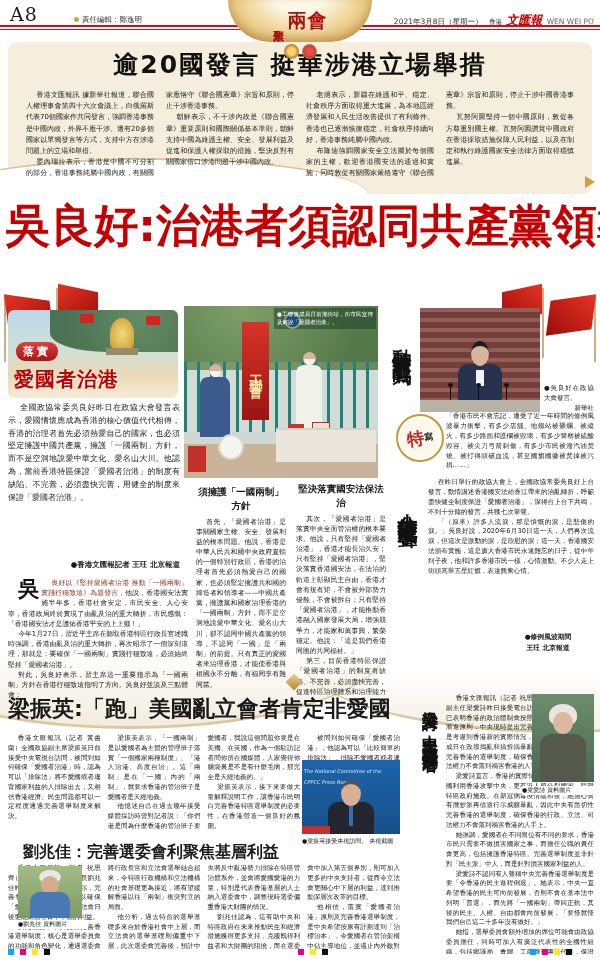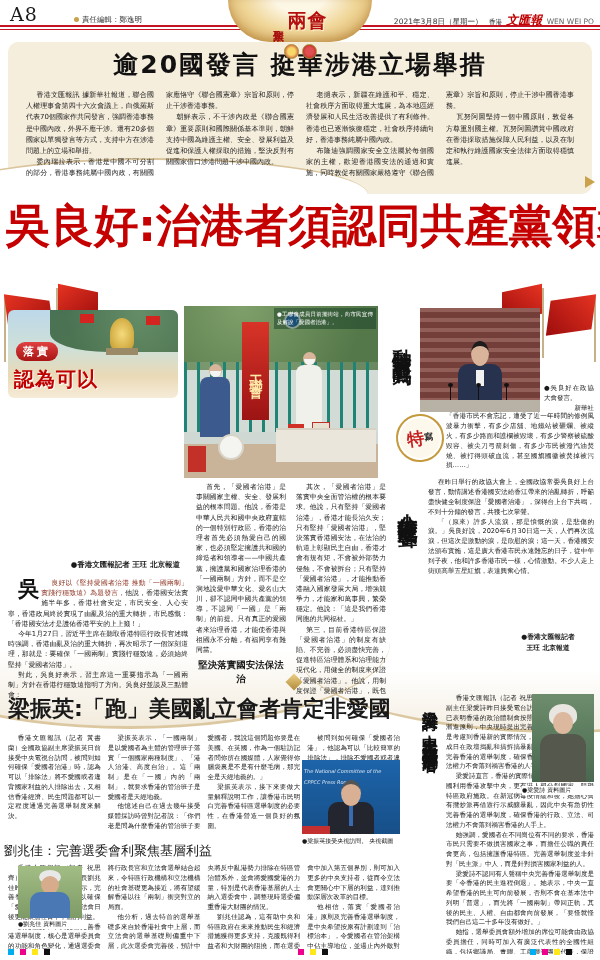--- a/index.html
+++ b/index.html
@@ -129,21 +129,21 @@
   .cyphoto .tie{position:absolute;left:47px;bottom:8px;width:4px;height:20px;background:#3a6ab0;}
   .cyphoto .strip{position:absolute;left:0;bottom:0;width:28px;height:8px;background:#c43030;}
   .cyphoto .cap{position:absolute;left:0;top:77px;width:98px;font-size:6px;line-height:1.4;}
   .elsie-vh{left:410px;top:698px;width:30px;height:254px;font-size:16px;letter-spacing:2px;}
   .elsiebody{left:446px;top:694px;width:148px;height:260px;font-size:6.5px;line-height:1.5;text-align:justify;overflow:hidden;}
   .elsiephoto{left:532px;top:694px;width:62px;height:88px;background:linear-gradient(#6d8d6d,#49684f);z-index:3;overflow:hidden;}
   .elsiephoto .hair{position:absolute;left:17px;top:10px;width:28px;height:22px;border-radius:50% 50% 40% 40%;background:#e9e6e2;}
   .elsiephoto .face{position:absolute;left:21px;top:18px;width:20px;height:22px;border-radius:50%;background:#dcb89e;}
   .elsiephoto .tops{position:absolute;left:8px;top:40px;width:46px;height:48px;border-radius:12px 12px 0 0;background:#55584c;}
   .elsiecap{left:522px;top:786px;width:72px;font-size:6px;background:#fff;z-index:3;}
-  .lauhead{left:4px;top:842px;width:294px;text-align:left;font-size:13px;font-weight:400;white-space:nowrap;}
+  .lauhead{left:4px;top:842px;width:294px;text-align:center;font-size:16px;font-weight:700;white-space:nowrap;}
   .laubody{left:8px;top:864px;width:392px;height:90px;column-count:4;column-gap:7px;
     font-size:6.5px;line-height:1.5;text-align:justify;overflow:hidden;}
   .lauphoto{left:18px;top:866px;width:64px;height:52px;background:linear-gradient(#a2bd84,#7e9a66);z-index:3;overflow:hidden;}
   .lauphoto .hair{position:absolute;left:21px;top:4px;width:22px;height:14px;border-radius:50%;background:#e8e8e8;}
   .lauphoto .face{position:absolute;left:23px;top:10px;width:18px;height:18px;border-radius:50%;background:#d6ac8c;}
   .lauphoto .polo{position:absolute;left:12px;top:26px;width:40px;height:26px;border-radius:10px 10px 0 0;background:#4a78b4;}
   .laucap{left:18px;top:920px;width:70px;font-size:6px;background:#fff;z-index:3;}
   
   .reg{top:949px;width:6px;height:6px;}
   .c{background:#00aeef;} .m{background:#ec008c;} .y{background:#ffe81a;} .k{background:#111;}
@@ -201,32 +201,36 @@
   <div class="abs curve1"></div>
   <div class="abs curve2"></div>
 
   <div class="abs logo">
     <div class="trees"></div>
     <div class="lflag a"></div>
     <div class="lflag b"></div>
     <div class="statue"></div>
     <div class="base"></div>
     <div class="tag">落實</div>
-    <div class="ttl">認為可以</div>
-  </div>
+    <div class="ttl">愛國者治港</div>
+  </div>
+  <div class="abs intro blocktext">
+      <p>全國政協常委吳良好昨日在政協大會發言表示，愛國情懷應成為香港的核心價值代代相傳，香港的治理者首先必須熱愛自己的國家，也必須堅定擁護中國共產黨，擁護「一國兩制」方針，而不是空洞地說愛中華文化、愛名山大川。他認為，當前香港特區保證「愛國者治港」的制度有缺陷、不完善，必須盡快完善，用健全的制度來保證「愛國者治港」。</p>
+    </div>
   <div class="abs byline1">●香港文匯報記者 王玨 北京報道</div>
 
   <div class="abs maincol1 cols">
     <p><span class="dropcap">吳</span><span class="leadred">良好以《堅持愛國者治港 推動「一國兩制」實踐行穩致遠》為題發言，</span><span>他說，香港國安法實施半年多，香港社會安定，市民安全、人心安寧，香港政局終於實現了由亂及治的重大轉折，市民感慨：「香港國安法才是護佑香港平安的上上籤！」</span></p>
     <div>
         <p>今年1月27日，習近平主席在聽取香港特區行政長官述職時強調，香港由亂及治的重大轉折，再次昭示了一個深刻道理，那就是：要確保「一國兩制」實踐行穩致遠，必須始終堅持「愛國者治港」。</p>
         <p>對此，吳良好表示，習主席這一重要指示為「一國兩制」方針在香港行穩致遠指明了方向。吳良好並談及三點體會：</p>
       </div>
   </div>
   <div class="abs maincols23 cols">
+    <div class="subhead2">須擁護「一國兩制」方針</div>
     <div>
         <p>首先，「愛國者治港」是事關國家主權、安全、發展利益的根本問題。他說，香港是中華人民共和國中央政府直轄的一個特別行政區，香港的治理者首先必須熱愛自己的國家，也必須堅定擁護共和國的締造者和領導者——中國共產黨，擁護黨和國家治理香港的「一國兩制」方針，而不是空洞地說愛中華文化、愛名山大川，卻不認同中國共產黨的領導，不認同「一國」是「兩制」的前提。只有真正的愛國者來治理香港，才能使香港與祖國永不分離，有福同享有難同當。</p>
       </div>
     <div class="subhead2">堅決落實國安法保法治</div>
     <div>
         <p>其次，「愛國者治港」是落實中央全面管治權的根本要求。他說，只有堅持「愛國者治港」，香港才能長治久安；只有堅持「愛國者治港」，堅決落實香港國安法，在法治的軌道上彰顯民主自由，香港才會有規有矩，不會被外部勢力侵蝕，不會被拆台；只有堅持「愛國者治港」，才能推動香港融入國家發展大局，增強競爭力，才能家和萬事興，繁榮穩定。他說：「這是我們香港同胞的共同福祉。」</p>
         <p>第三，目前香港特區保證「愛國者治港」的制度有缺陷、不完善，必須盡快完善，促進特區治理體系和治理能力現代化，用健全的制度來保證「愛國者治港」。他說，用制度保證「愛國者治港」，既包含了特區行政、立法、司法等政權架構的治理，也包括了特區教育等領域的治理。這是「一國兩制」方針在香港實踐發展的迫切需要，也是切實維護香港繁榮穩定的必要之舉。</p>
       </div>
   </div>
 
@@ -273,21 +277,21 @@
     <span class="t1">特</span>
     <span class="t2">寫</span>
   </div>
   <div class="abs featA"><span>「香港市民不會忘記，遭受了近一年時間的修例風波暴力衝擊，有多少店舖、地鐵站被砸爛、被縱火，有多少路面和護欄被毀壞，有多少警察被硫酸毀容、被尖刀弓箭刺傷，有多少市民被潑汽油焚燒、被打得頭破血流，甚至國旗國徽被焚掉被污損……」</span></div>
   <div class="abs vhead vh2">十分鐘獲七次掌聲</div>
   <div class="abs featB cols">
       <p>在昨日舉行的政協大會上，全國政協常委吳良好上台發言，動情講述香港國安法給香江帶來的治亂轉折，呼籲盡快健全制度保證「愛國者治港」，深得台上台下共鳴，不到十分鐘的發言，共獲七次掌聲。</p>
       <p>「（原來）許多人流淚，那是憤慨的淚，是悲傷的淚。」吳良好說，2020年6月30日這一天，人們再次流淚，但這次是激動的淚，是欣慰的淚；這一天，香港國安法頒布實施，這是廣大香港市民永遠難忘的日子，從中午到子夜，他和許多香港市民一樣，心情激動。不少人走上街頭高舉五星紅旗，表達興奮心情。</p>
     </div>
   <div class="abs byline2">
-    <div>●香港文匯報記者</div>
+    <div>●修例風波期間</div>
     <div>王玨 北京報道</div>
   </div>
   <div class="abs diamond"></div>
 
   <div class="abs cyhead">梁振英:「跑」美國亂立會者肯定非愛國</div>
   <div class="abs cybody cols">
       <p>香港文匯報訊（記者 黃書蘭）全國政協副主席梁振英日前接受中央電視台訪問，被問到如何確保「愛國者治港」時，認為可以「排除法」將不愛國或者違背國家利益的人排除出去，又相信香港經濟、民生問題都可以一定程度通過完善選舉制度來解決。</p>
       <p>梁振英表示，「一國兩制」是以愛國者為主體的管理班子落實「一個國家兩種制度」、「港人治港、高度自治」。這「兩制」是在「一國」內的「兩制」，就要求香港的管治班子是愛國者是天經地義。</p>
       <p>他憶述自己在過去幾年接受媒體採訪時曾對記者說：「你們老是問為什麼香港的管治班子要愛國者，我說這個問題你要是在美國、在英國，作為一個駐訪記者問你所在國媒體，人家覺得你腦袋裏是不是有什麼毛病，那完全是天經地義的。」</p>
       <p>梁振英表示，接下來要做大量解釋說明工作，讓香港市民明白完善香港特區選舉制度的必要性，在香港營造一個良好的氛圍。</p>

